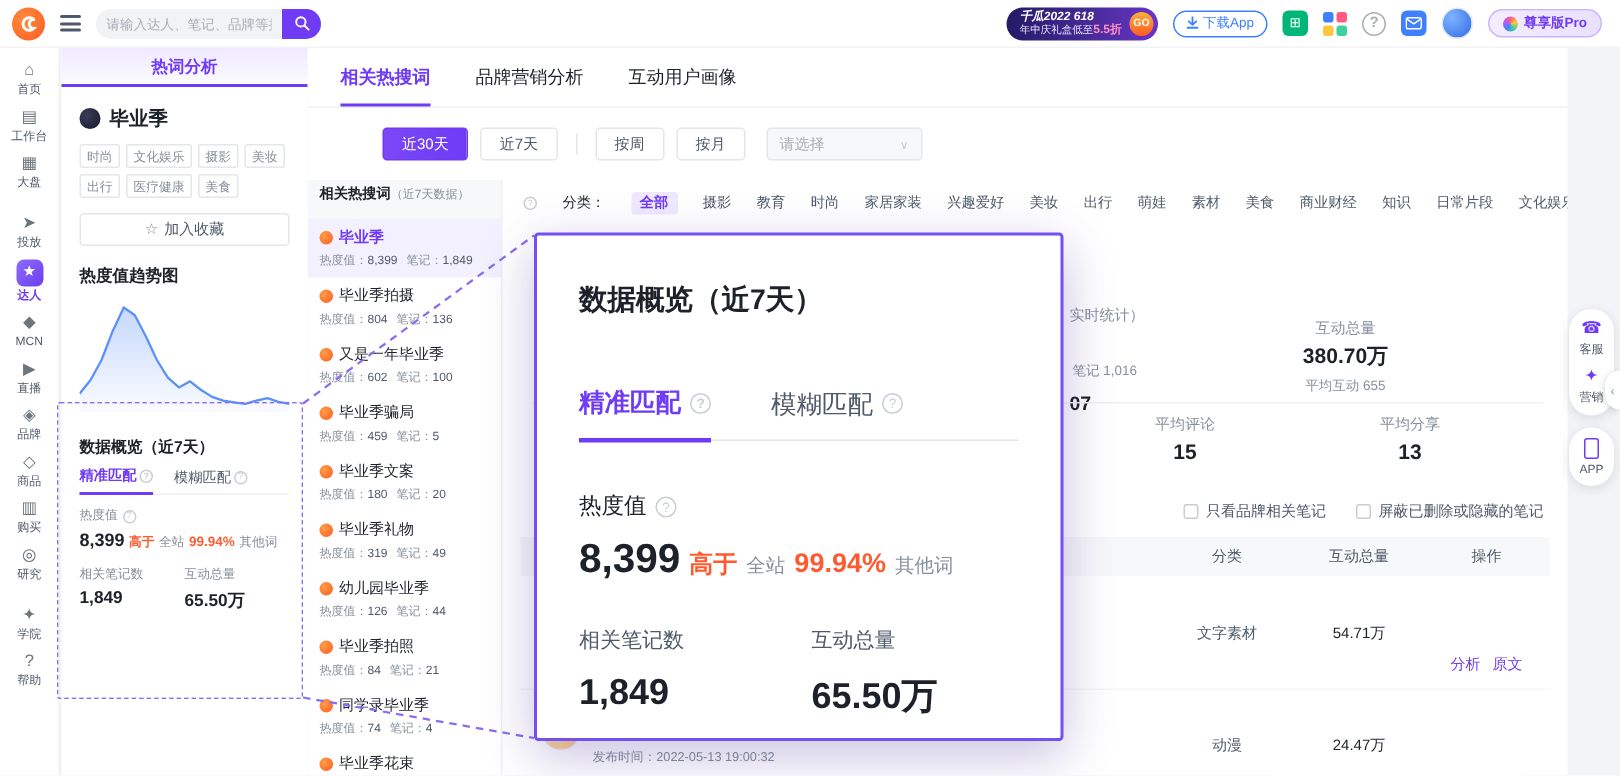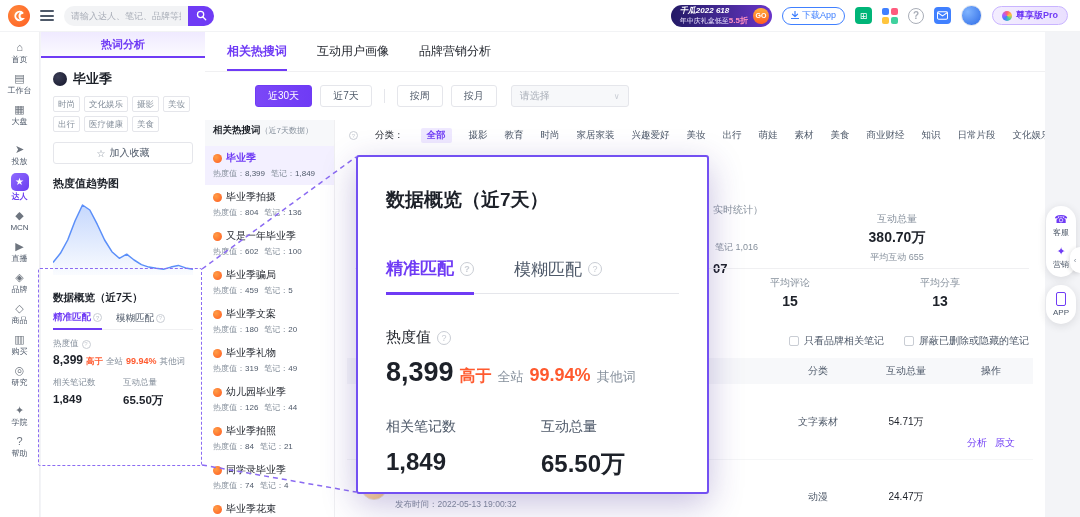--- a/index.html
+++ b/index.html
@@ -74,21 +74,21 @@
   
   .content{position:absolute;left:205px;top:32px;width:840px;height:485px;background:#fff;z-index:10;}
   .content-tabs{height:40px;border-bottom:1px solid #F0F0F2;display:flex;gap:30px;align-items:stretch;padding:0 22px;}
   .ctab{font-size:12px;display:flex;align-items:center;position:relative;cursor:pointer;color:#1D2129;}
   .ctab.active{color:#6F3BF5;font-weight:bold;}
   .ctab.active::after{content:"";position:absolute;left:0;right:0;bottom:0;height:2px;background:#6F3BF5;}
   .filter-row{height:48px;display:flex;align-items:center;gap:8px;padding:0 22px;}
   .f-btn{height:22px;padding:0 12px;border:1px solid #E5E6EB;border-radius:3px;background:#fff;color:#4E5969;font-size:10px;display:flex;align-items:center;cursor:pointer;}
   .f-btn.active{background:linear-gradient(90deg,#7B47F7,#6F3BF5);border-color:#6F3BF5;color:#fff;margin-left:28px;}
   .f-sep{width:1px;height:14px;background:#E5E6EB;margin:0 4px;}
-  .f-select{width:118px;height:22px;border:1px solid #E5E6EB;border-radius:3px;background:#F7F8FA;color:#A9AEB8;font-size:10px;display:flex;align-items:center;justify-content:space-between;padding:0 8px;margin-left:6px;cursor:pointer;gap:44px;}
+  .f-select{width:104px;height:22px;border:1px solid #E5E6EB;border-radius:3px;background:#F7F8FA;color:#A9AEB8;font-size:10px;display:flex;align-items:center;justify-content:space-between;padding:0 8px;margin-left:6px;cursor:pointer;gap:44px;}
   .content-body{display:flex;height:397px;}
 
   
   .hw-list{width:130px;border-right:1px solid #F0F0F2;flex:none;overflow:hidden;}
   .hw-header{height:26px;background:#F7F8FA;padding:4px 8px;font-size:9.5px;font-weight:bold;line-height:1.2;white-space:nowrap;}
   .hw-header .sub{font-size:8px;color:#86909C;font-weight:normal;}
   .hw-item{height:39px;padding:5px 8px;cursor:pointer;}
   .hw-item.active{background:#F3F0FF;}
   .hw-item.active .hw-word{color:#6F3BF5;font-weight:bold;}
   .hw-word{font-size:10px;display:flex;align-items:center;gap:4px;white-space:nowrap;}
@@ -331,22 +331,22 @@
     <div class="ov-col">
       <div class="ov-col-label">互动总量</div>
       <div class="ov-col-value">65.50万</div>
     </div>
   </div>
 </aside>
 
 <main class="content">
   <div class="content-tabs">
     <span class="ctab active">相关热搜词</span>
+    <span class="ctab">品牌营销分析</span>
     <span class="ctab">互动用户画像</span>
-    <span class="ctab">品牌营销分析</span>
   </div>
   <div class="filter-row">
     <button class="f-btn active">近30天</button>
     <button class="f-btn">近7天</button>
     <span class="f-sep"></span>
     <button class="f-btn">按周</button>
     <button class="f-btn">按月</button>
     <div class="f-select">
       <span>请选择</span>
       <span style="font-size:8px;color:#C9CDD4;">∨</span>

